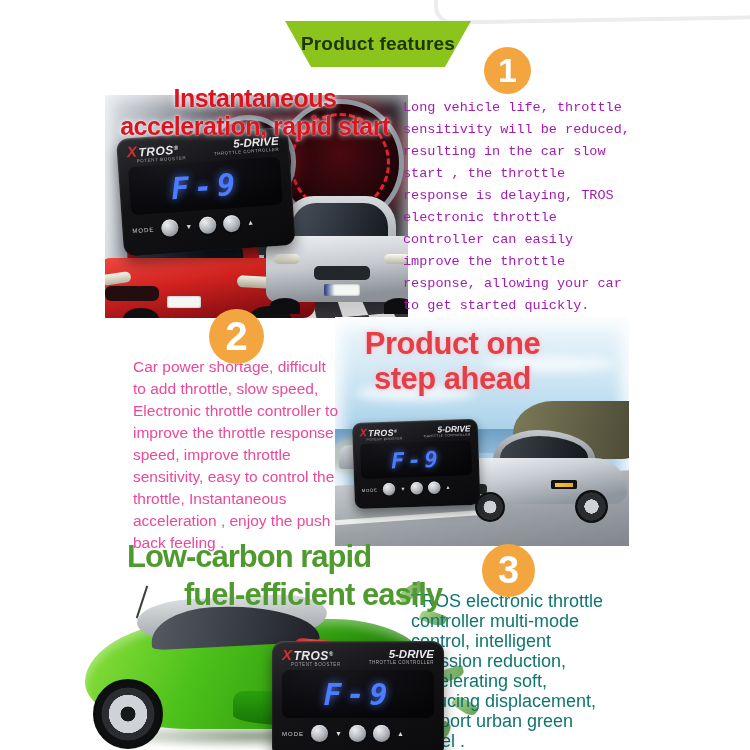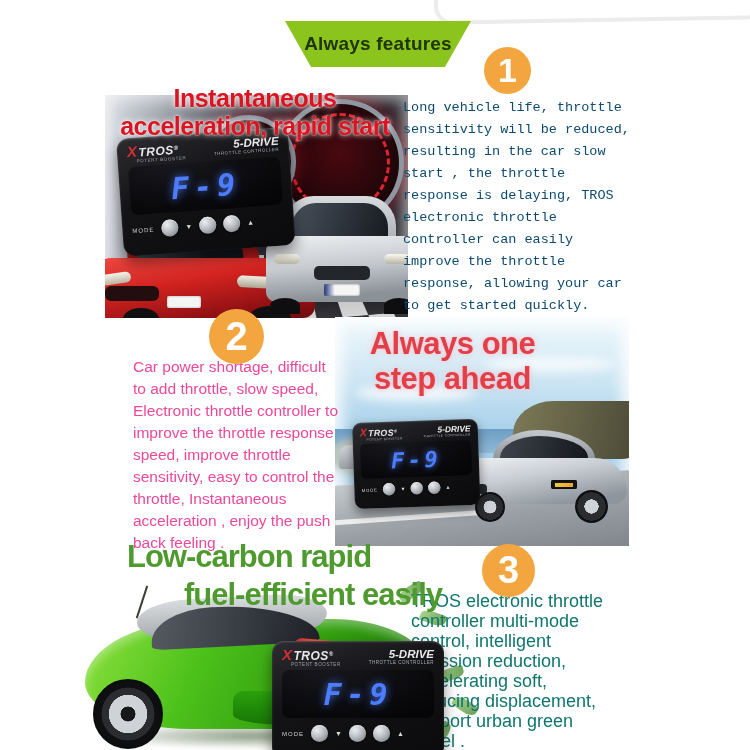--- a/index.html
+++ b/index.html
@@ -31,21 +31,21 @@
       font-weight:bold;color:#da1421;letter-spacing:-.5px;z-index:4;
       text-shadow:0 0 6px rgba(255,255,255,.95),0 0 2px rgba(255,255,255,.9);}
   .h2{left:10px;top:9px;width:215px;text-align:center;font-size:31px;line-height:35px;
       font-weight:bold;color:#e23f49;letter-spacing:-.5px;
       text-shadow:0 0 6px rgba(250,198,208,.95),0 0 2px rgba(250,198,208,.9);}
   .h3a{left:127px;top:539px;font-size:31px;font-weight:700;color:#4f9a2e;letter-spacing:-1px;z-index:4;}
   .h3b{left:184px;top:577px;font-size:31px;font-weight:700;color:#4f9a2e;letter-spacing:-1px;z-index:4;}
 
   
   .para1{left:403px;top:97px;width:242px;font-family:"Liberation Mono",monospace;
-         font-size:13.5px;line-height:22px;color:#0c4a6e;z-index:2;}
+         font-size:13.5px;line-height:22px;color:#a21caf;z-index:2;}
   .para2{left:133px;top:356px;width:252px;font-size:15.5px;line-height:22px;color:#ec4899;z-index:2;}
   .para3{left:411px;top:591px;width:258px;font-size:18px;line-height:20px;color:#0f766e;z-index:3;}
 
   
   .device{width:172px;height:118px;background:linear-gradient(160deg,#2c2c31 0%,#141417 40%,#0a0a0c 100%);
           border-radius:12px;box-shadow:0 7px 14px rgba(0,0,0,.45),inset 0 1px 2px rgba(255,255,255,.22);
           padding:8px 10px 6px;box-sizing:border-box;color:#e8e8ea;z-index:3;transform-origin:top left;}
   .device1{left:116px;top:139px;transform:rotate(-4deg);}
   .device2{left:352px;top:423px;transform:rotate(-2deg) scale(.73);}
   .device3{left:272px;top:641px;}
@@ -186,21 +186,21 @@
         background:linear-gradient(110deg,#9ccf7a,#4e8f3a);}
 </style>
 </head>
 <body>
 
 <div id="stage">
 
   <div class="abs swoosh"></div>
 
   <div class="abs banner">
-    <span>Always features</span>
+    <span>Product features</span>
   </div>
 
   <div class="abs badge badge1">
     <span>1</span>
   </div>
 
   <div class="abs photo1">
     <div class="abs p1-glow"></div>
     <div class="abs gauge g1"></div>
     <div class="abs gauge g2"></div>
@@ -261,21 +261,21 @@
       <div class="abs c3-window"></div>
       <div class="abs c3-body"></div>
       <div class="abs c3-hl"></div>
       <div class="abs c3-grille"></div>
       <div class="abs c3-plate">
           <i></i>
         </div>
       <div class="abs c3-wh1"></div>
       <div class="abs c3-wh2"></div>
     </div>
-    <div class="abs h2 preline">Always one
+    <div class="abs h2 preline">Product one
 step ahead</div>
   </div>
 
   <div class="abs para2 preline">Car power shortage, difficult
 to add throttle, slow speed,
 Electronic throttle controller to
 improve the throttle response
 speed, improve throttle
 sensitivity, easy to control the
 throttle, Instantaneous

